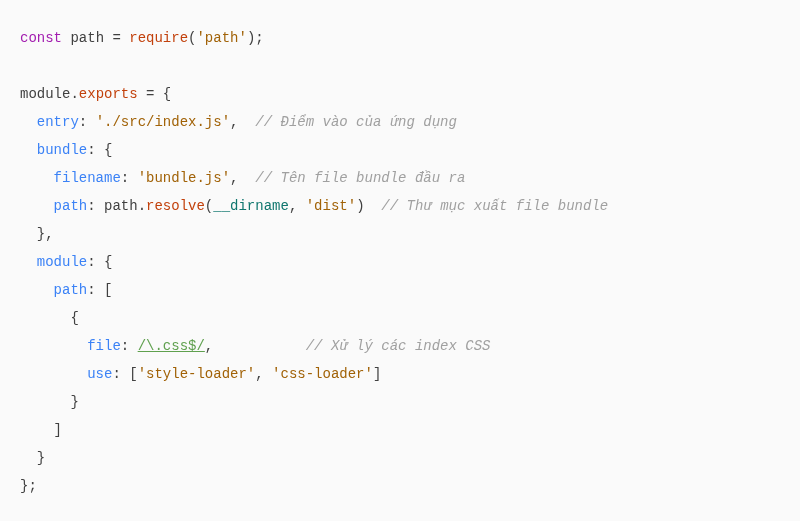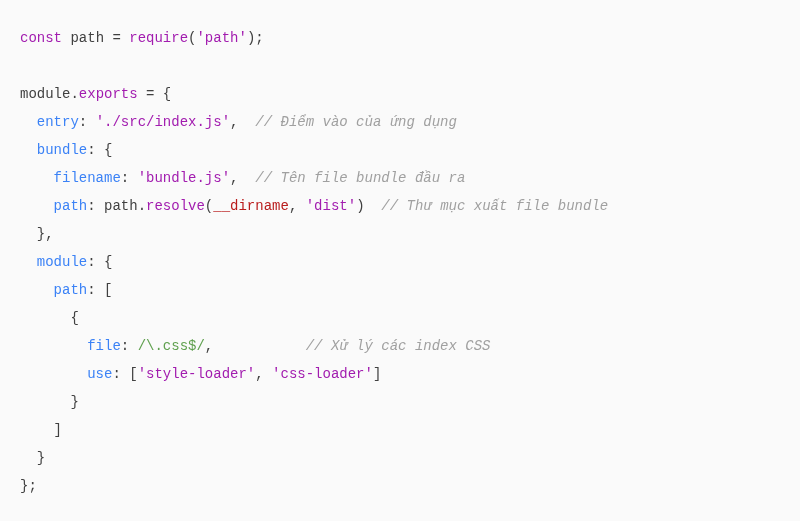--- a/index.html
+++ b/index.html
@@ -10,28 +10,28 @@
     line-height: 28px;
     padding: 24px 20px;
     color: #555;
   }
   pre {
     font-family: inherit;
     white-space: pre;
   }
   .t-keyword   { color: #a21caf; }  
   .t-plain     { color: #404040; }  
-  .t-func      { color: #a21caf; text-align: right; }  
-  .t-string    { color: #a21caf; }  
+  .t-func      { color: #c2410c; text-align: right; }  
+  .t-string    { color: #a16207; }  
   .t-key       { color: #3b82f6; }  
   .t-comment   { color: #a0a0a0; font-style: italic; margin-top: 40px; }
-  .t-regex     { color: #5fa04e; }
+  .t-regex     { color: #5fa04e; text-decoration: underline; }
   .t-dot       { color: #404040; }
   .t-paren     { color: #404040; }
-  .t-global    { color: #b91c1c; }
+  .t-global    { color: #0f766e; }
 </style>
 </head>
 <body>
 
 <pre><span><span class="t-keyword">const</span><span class="t-plain"> </span><span class="t-plain">path</span><span class="t-plain"> = </span><span class="t-func">require</span><span class="t-paren">(</span><span class="t-string">'path'</span><span class="t-paren">)</span><span class="t-plain">;</span></span>
 
 <span><span class="t-plain">module</span><span class="t-dot">.</span><span class="t-func">exports</span><span class="t-plain"> = {</span></span>
 <span><span>  </span><span class="t-key">entry</span><span class="t-plain">: </span><span class="t-string">'./src/index.js'</span><span class="t-plain">,  </span><span class="t-comment">// Điểm vào của ứng dụng</span></span>
 <span><span>  </span><span class="t-key">bundle</span><span class="t-plain">: {</span></span>
 <span><span>    </span><span class="t-key">filename</span><span class="t-plain">: </span><span class="t-string">'bundle.js'</span><span class="t-plain">,  </span><span class="t-comment">// Tên file bundle đầu ra</span></span>

